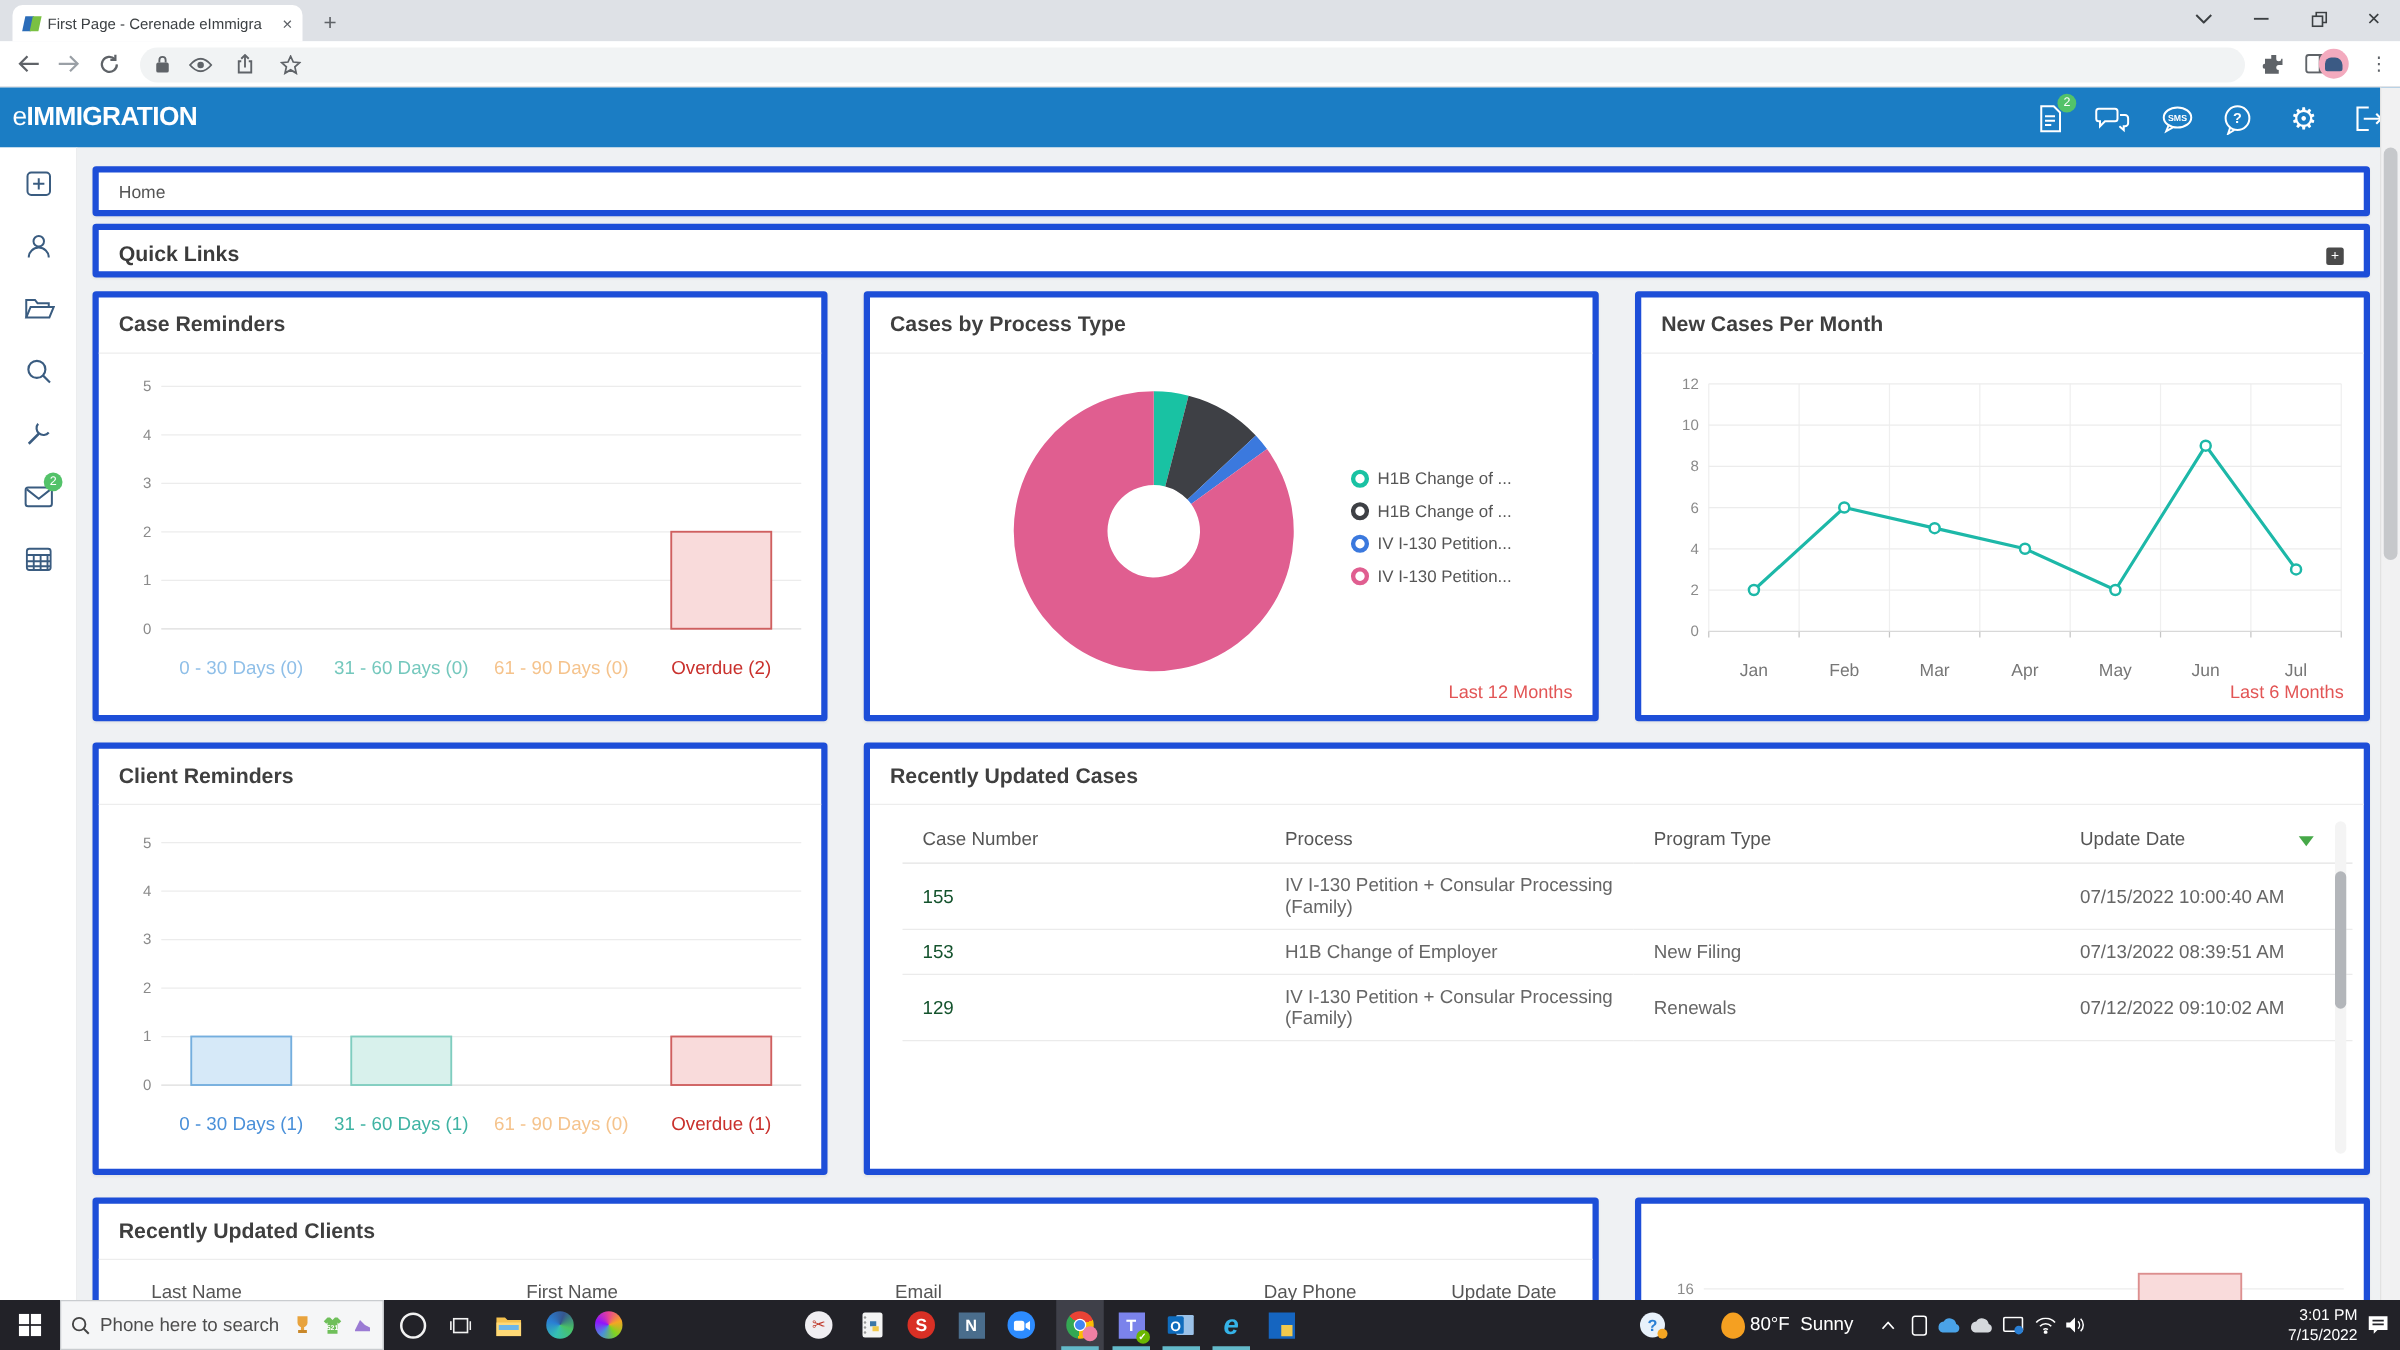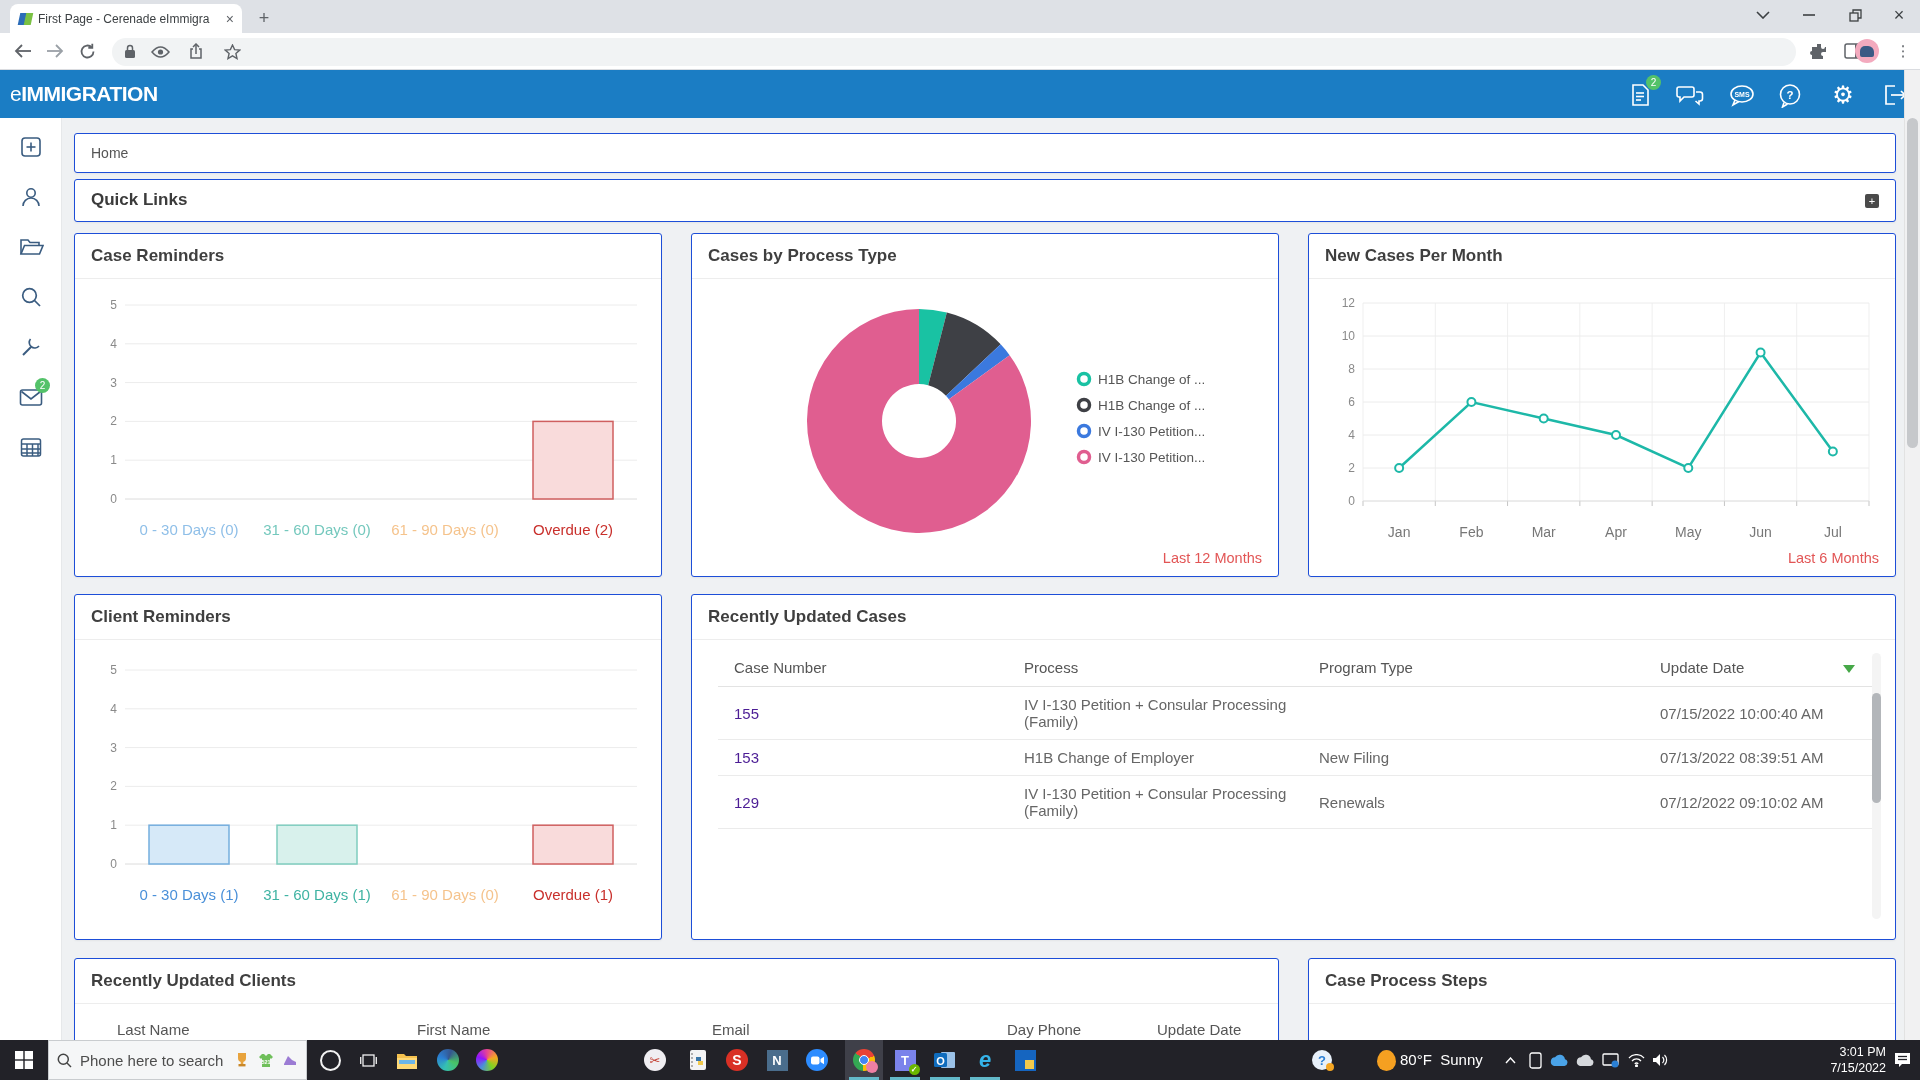--- a/index.html
+++ b/index.html
@@ -33,34 +33,34 @@
   .logo .e{font-weight:400;}
   .logo .rest{font-weight:700;}
   .hicon{position:absolute;top:82px;width:34px;height:26px;display:flex;align-items:center;justify-content:center;color:#fff;}
   .badge{position:absolute;top:-7px;right:-4px;background:#53c269;color:#fff;border-radius:50%;
     width:15px;height:15px;font-size:10px;display:flex;align-items:center;justify-content:center;}
   
   .sidebar{left:0;top:118px;width:62px;height:922px;background:#fff;border-right:1px solid #e6e8ea;box-sizing:border-box;}
   .sic{position:absolute;left:18px;width:26px;height:26px;color:#3a5c80;}
   
   .main{left:62px;top:118px;width:1842px;height:922px;background:#eff1f3;overflow:hidden;}
-  .card{position:absolute;background:#fff;border:1px solid #1d4ed8;border-radius:3px;
+  .card{position:absolute;background:#fff;border:5px solid #1d4ed8;border-radius:3px;
     box-shadow:0 1px 2px rgba(0,0,0,.05);box-sizing:border-box;}
   .card-title{font-size:17px;font-weight:700;color:#3f3f3f;padding:12px 16px;border-bottom:1px solid #ededed;}
   .flat{display:flex;align-items:center;font-size:14px;color:#555;padding:0 16px;}
   .qtitle{font-size:17px;font-weight:700;color:#3b3b3b;}
   .plusbox{position:absolute;right:16px;top:14px;width:14px;height:14px;background:#4a4a4a;color:#fff;
     font-size:11px;line-height:14px;text-align:center;border-radius:2px;}
   .footer-link{position:absolute;right:16px;bottom:10px;color:#e25555;font-size:14.5px;}
   svg text{font-family:"Liberation Sans",sans-serif;}
   
   .ctable{position:absolute;left:26px;top:54px;width:1160px;border-collapse:collapse;table-layout:fixed;}
   .ctable th{font-size:15px;font-weight:400;color:#555;text-align:left;padding:10px 8px 10px 16px;border-bottom:1px solid #e3e3e3;}
   .ctable td{font-size:15px;color:#666;padding:9px 8px 9px 16px;border-bottom:1px solid #ebebeb;vertical-align:middle;}
-  .ctable td.cn{color:#4c1d95;}
+  .ctable td.cn{color:#14532d;}
   .ctable td.ud,.ctable th.ud{padding-left:72px;}
   .sorttri{position:absolute;right:40px;top:70px;width:0;height:0;border-left:6px solid transparent;
     border-right:6px solid transparent;border-top:8px solid #46a848;}
   .tscroll{position:absolute;right:14px;top:58px;width:9px;height:266px;background:#f4f4f4;border-radius:5px;}
   .tthumb{position:absolute;left:0;top:40px;width:9px;height:110px;background:#b3b6ba;border-radius:5px;}
   .mainscroll{left:1904px;top:70px;width:16px;height:970px;background:#f1f1f2;border-left:1px solid #e2e2e2;box-sizing:border-box;}
   .mthumb{position:absolute;left:2px;top:48px;width:11px;height:330px;background:#c6c8cb;border-radius:6px;}
   
   .taskbar{left:0;top:1040px;width:1920px;height:40px;background:#222228;}
   .tbi{position:absolute;top:1046px;width:28px;height:28px;display:flex;align-items:center;justify-content:center;}
@@ -448,21 +448,20 @@
             <th>First Name</th>
             <th>Email</th>
             <th>Day Phone</th>
             <th>Update Date</th>
           </tr>
         </thead>
     </table>
   </div>
 
   <div class="card" style="left:1246px;top:840px;width:588px;height:260px">
-    <div class="card-title">Case Process Steps</div>
     <svg id="chart-steps" width="556" height="120" viewBox="0 0 556 120" style="margin:6px 0 0 16px">
         <text x="26" y="66" text-anchor="end" fill="#8a8a8a" font-size="12">16</text>
         <line x1="34" y1="62" x2="546" y2="62" stroke="#ececec" stroke-width="1"></line>
         <rect x="382" y="50" width="82" height="70" fill="#f9dbdb" stroke="#dc8f8f" stroke-width="1.5"></rect>
       </svg>
   </div>
 </div>
 
 <div class="abs mainscroll">
     <div class="mthumb"></div>

